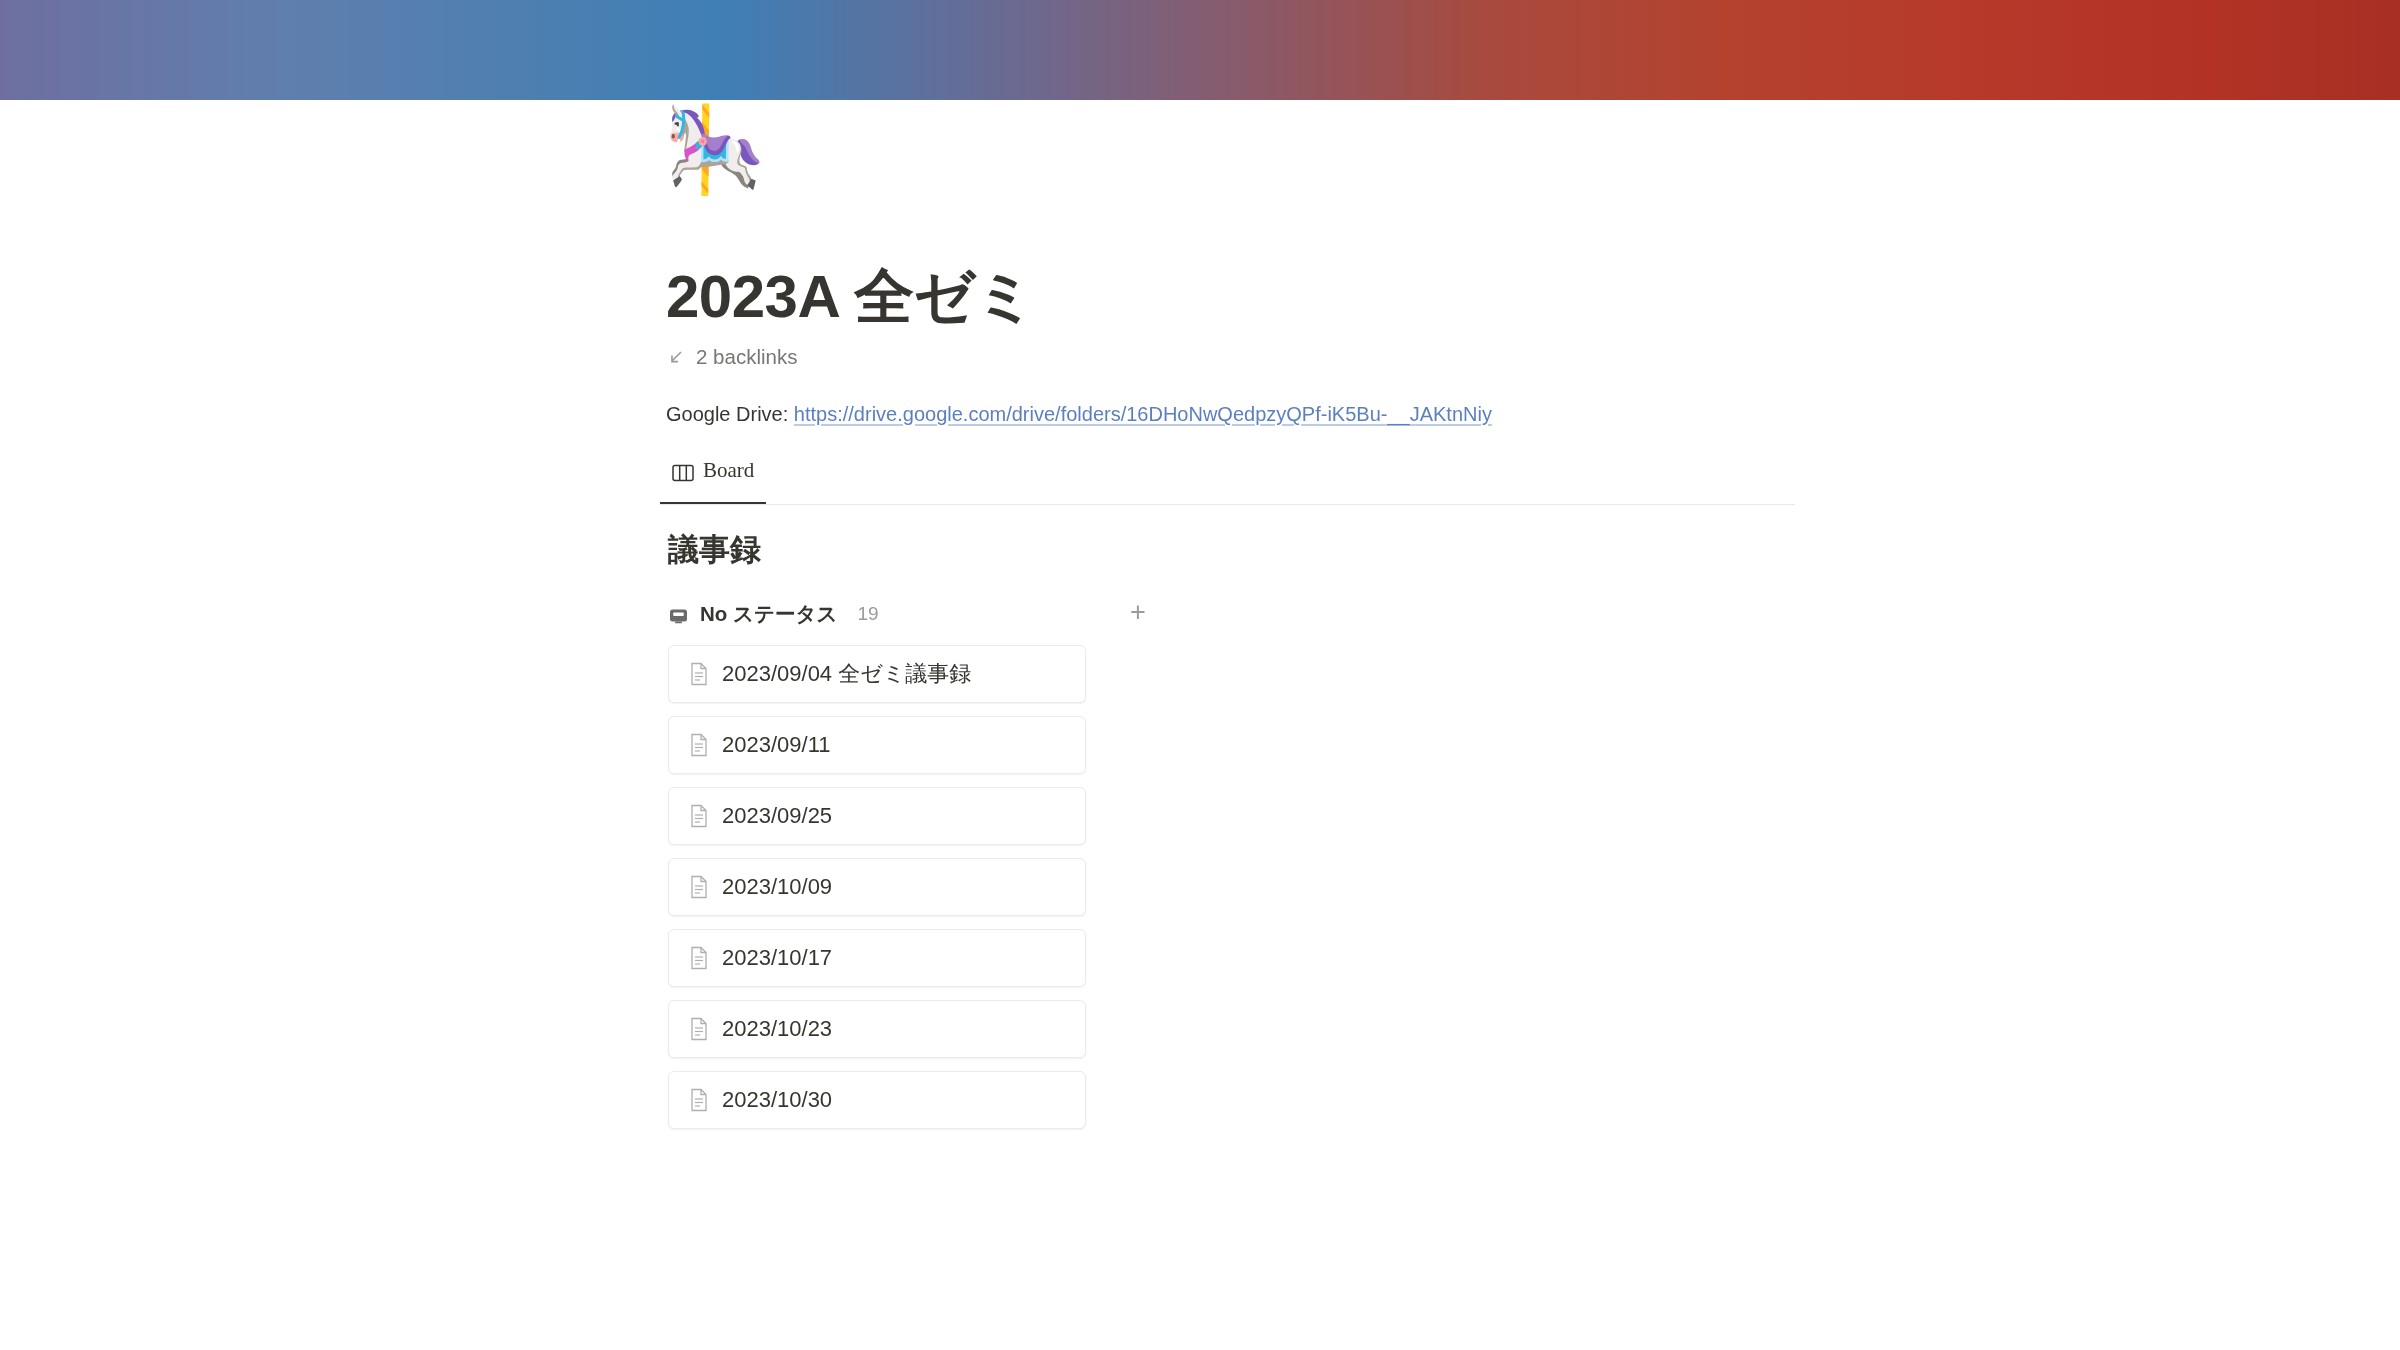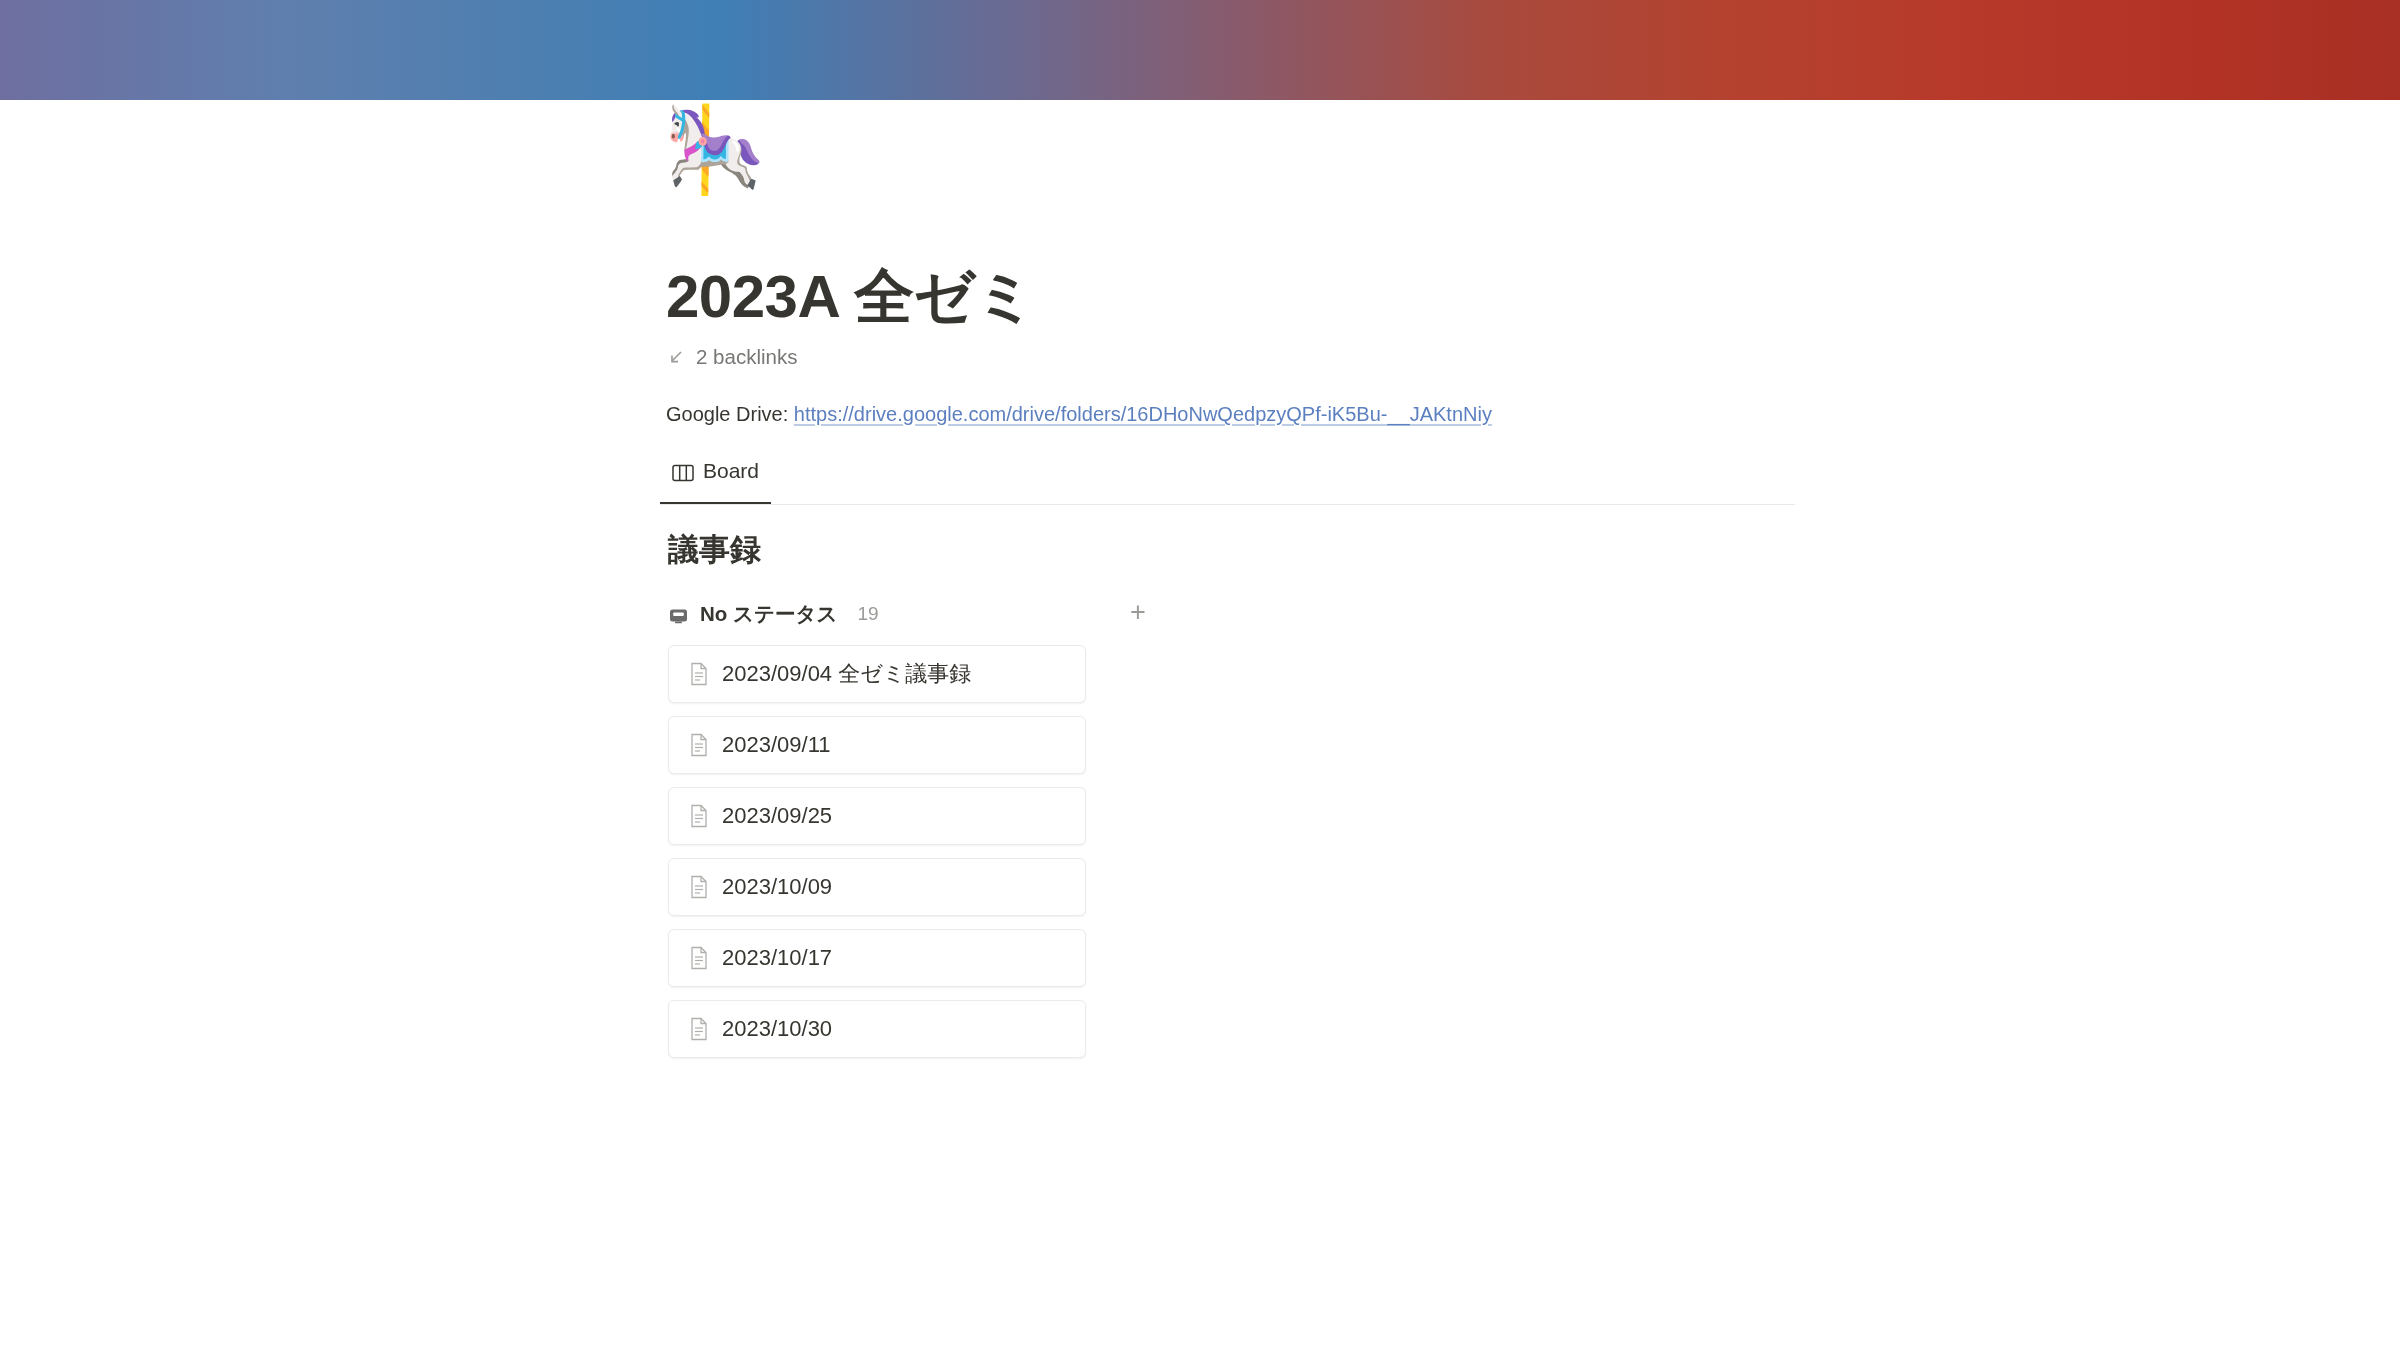--- a/index.html
+++ b/index.html
@@ -116,20 +116,21 @@
     display: flex;
     align-items: center;
     gap: 9px;
     height: 55px;
     padding: 0 12px 10px 12px;
     box-sizing: border-box;
     font-size: 21px;
     color: #37352f;
     border-bottom: 2px solid #37352f;
     margin-left: 0;
+    font-family: Liberation Serif, serif;
   }
   .tab .tab-icon {
     width: 22px;
     height: 18px;
     display: inline-block;
     position: relative;
     top: 1px;
   }
 
   
@@ -337,20 +338,32 @@
             <path d="M3 1.5 H12 L17 6.5 V22.5 H3 Z" fill="#ffffff" stroke="#b0afab" stroke-width="1.3"></path>
             <path d="M12 1.5 V6.5 H17" fill="none" stroke="#b0afab" stroke-width="1.3"></path>
             <line x1="6" y1="11" x2="14" y2="11" stroke="#b0afab" stroke-width="1.2"></line>
             <line x1="6" y1="14.5" x2="14" y2="14.5" stroke="#b0afab" stroke-width="1.2"></line>
             <line x1="6" y1="18" x2="11" y2="18" stroke="#b0afab" stroke-width="1.2"></line>
           </svg>
         </span>
         <span class="card-title">2023/10/17</span>
       </div>
 
+      <div class="card">
+        <span class="doc-icon">
+          <svg width="20" height="24" viewBox="0 0 20 24">
+            <path d="M3 1.5 H12 L17 6.5 V22.5 H3 Z" fill="#ffffff" stroke="#b0afab" stroke-width="1.3"></path>
+            <path d="M12 1.5 V6.5 H17" fill="none" stroke="#b0afab" stroke-width="1.3"></path>
+            <line x1="6" y1="11" x2="14" y2="11" stroke="#b0afab" stroke-width="1.2"></line>
+            <line x1="6" y1="14.5" x2="14" y2="14.5" stroke="#b0afab" stroke-width="1.2"></line>
+            <line x1="6" y1="18" x2="11" y2="18" stroke="#b0afab" stroke-width="1.2"></line>
+          </svg>
+        </span>
+        <span class="card-title">2023/10/23</span>
+      </div>
 
       <div class="card">
         <span class="doc-icon">
           <svg width="20" height="24" viewBox="0 0 20 24">
             <path d="M3 1.5 H12 L17 6.5 V22.5 H3 Z" fill="#ffffff" stroke="#b0afab" stroke-width="1.3"></path>
             <path d="M12 1.5 V6.5 H17" fill="none" stroke="#b0afab" stroke-width="1.3"></path>
             <line x1="6" y1="11" x2="14" y2="11" stroke="#b0afab" stroke-width="1.2"></line>
             <line x1="6" y1="14.5" x2="14" y2="14.5" stroke="#b0afab" stroke-width="1.2"></line>
             <line x1="6" y1="18" x2="11" y2="18" stroke="#b0afab" stroke-width="1.2"></line>
           </svg>

